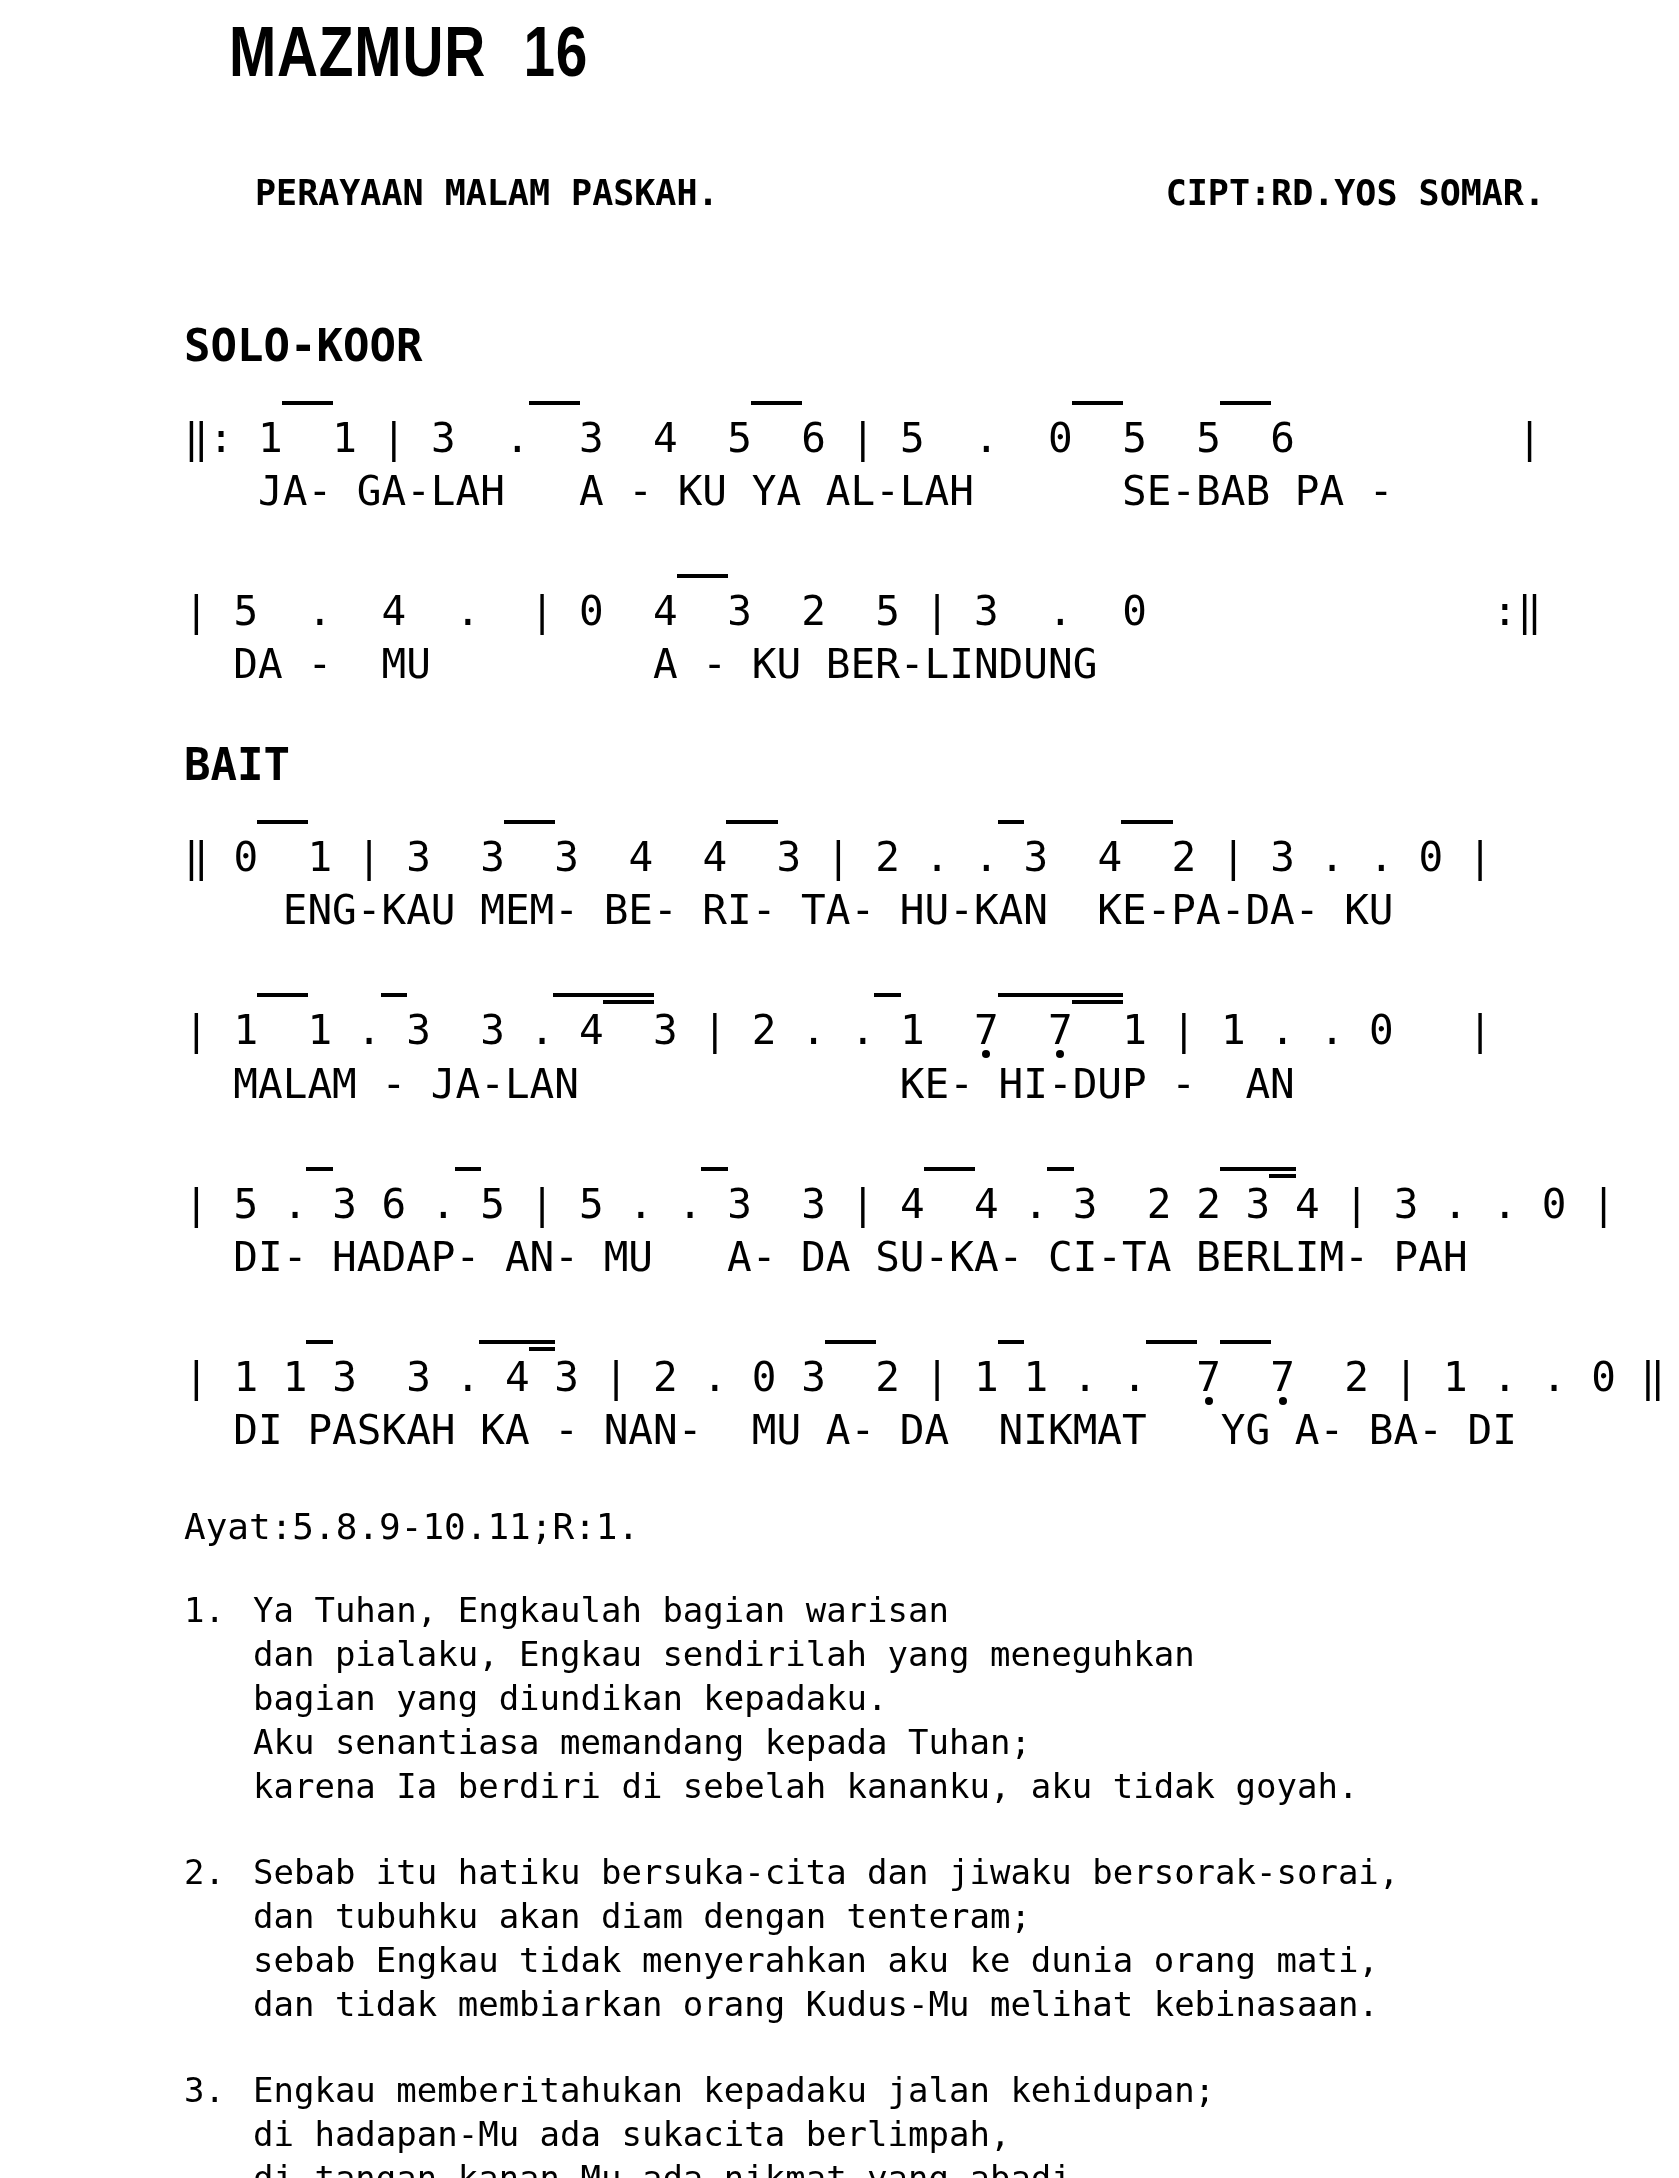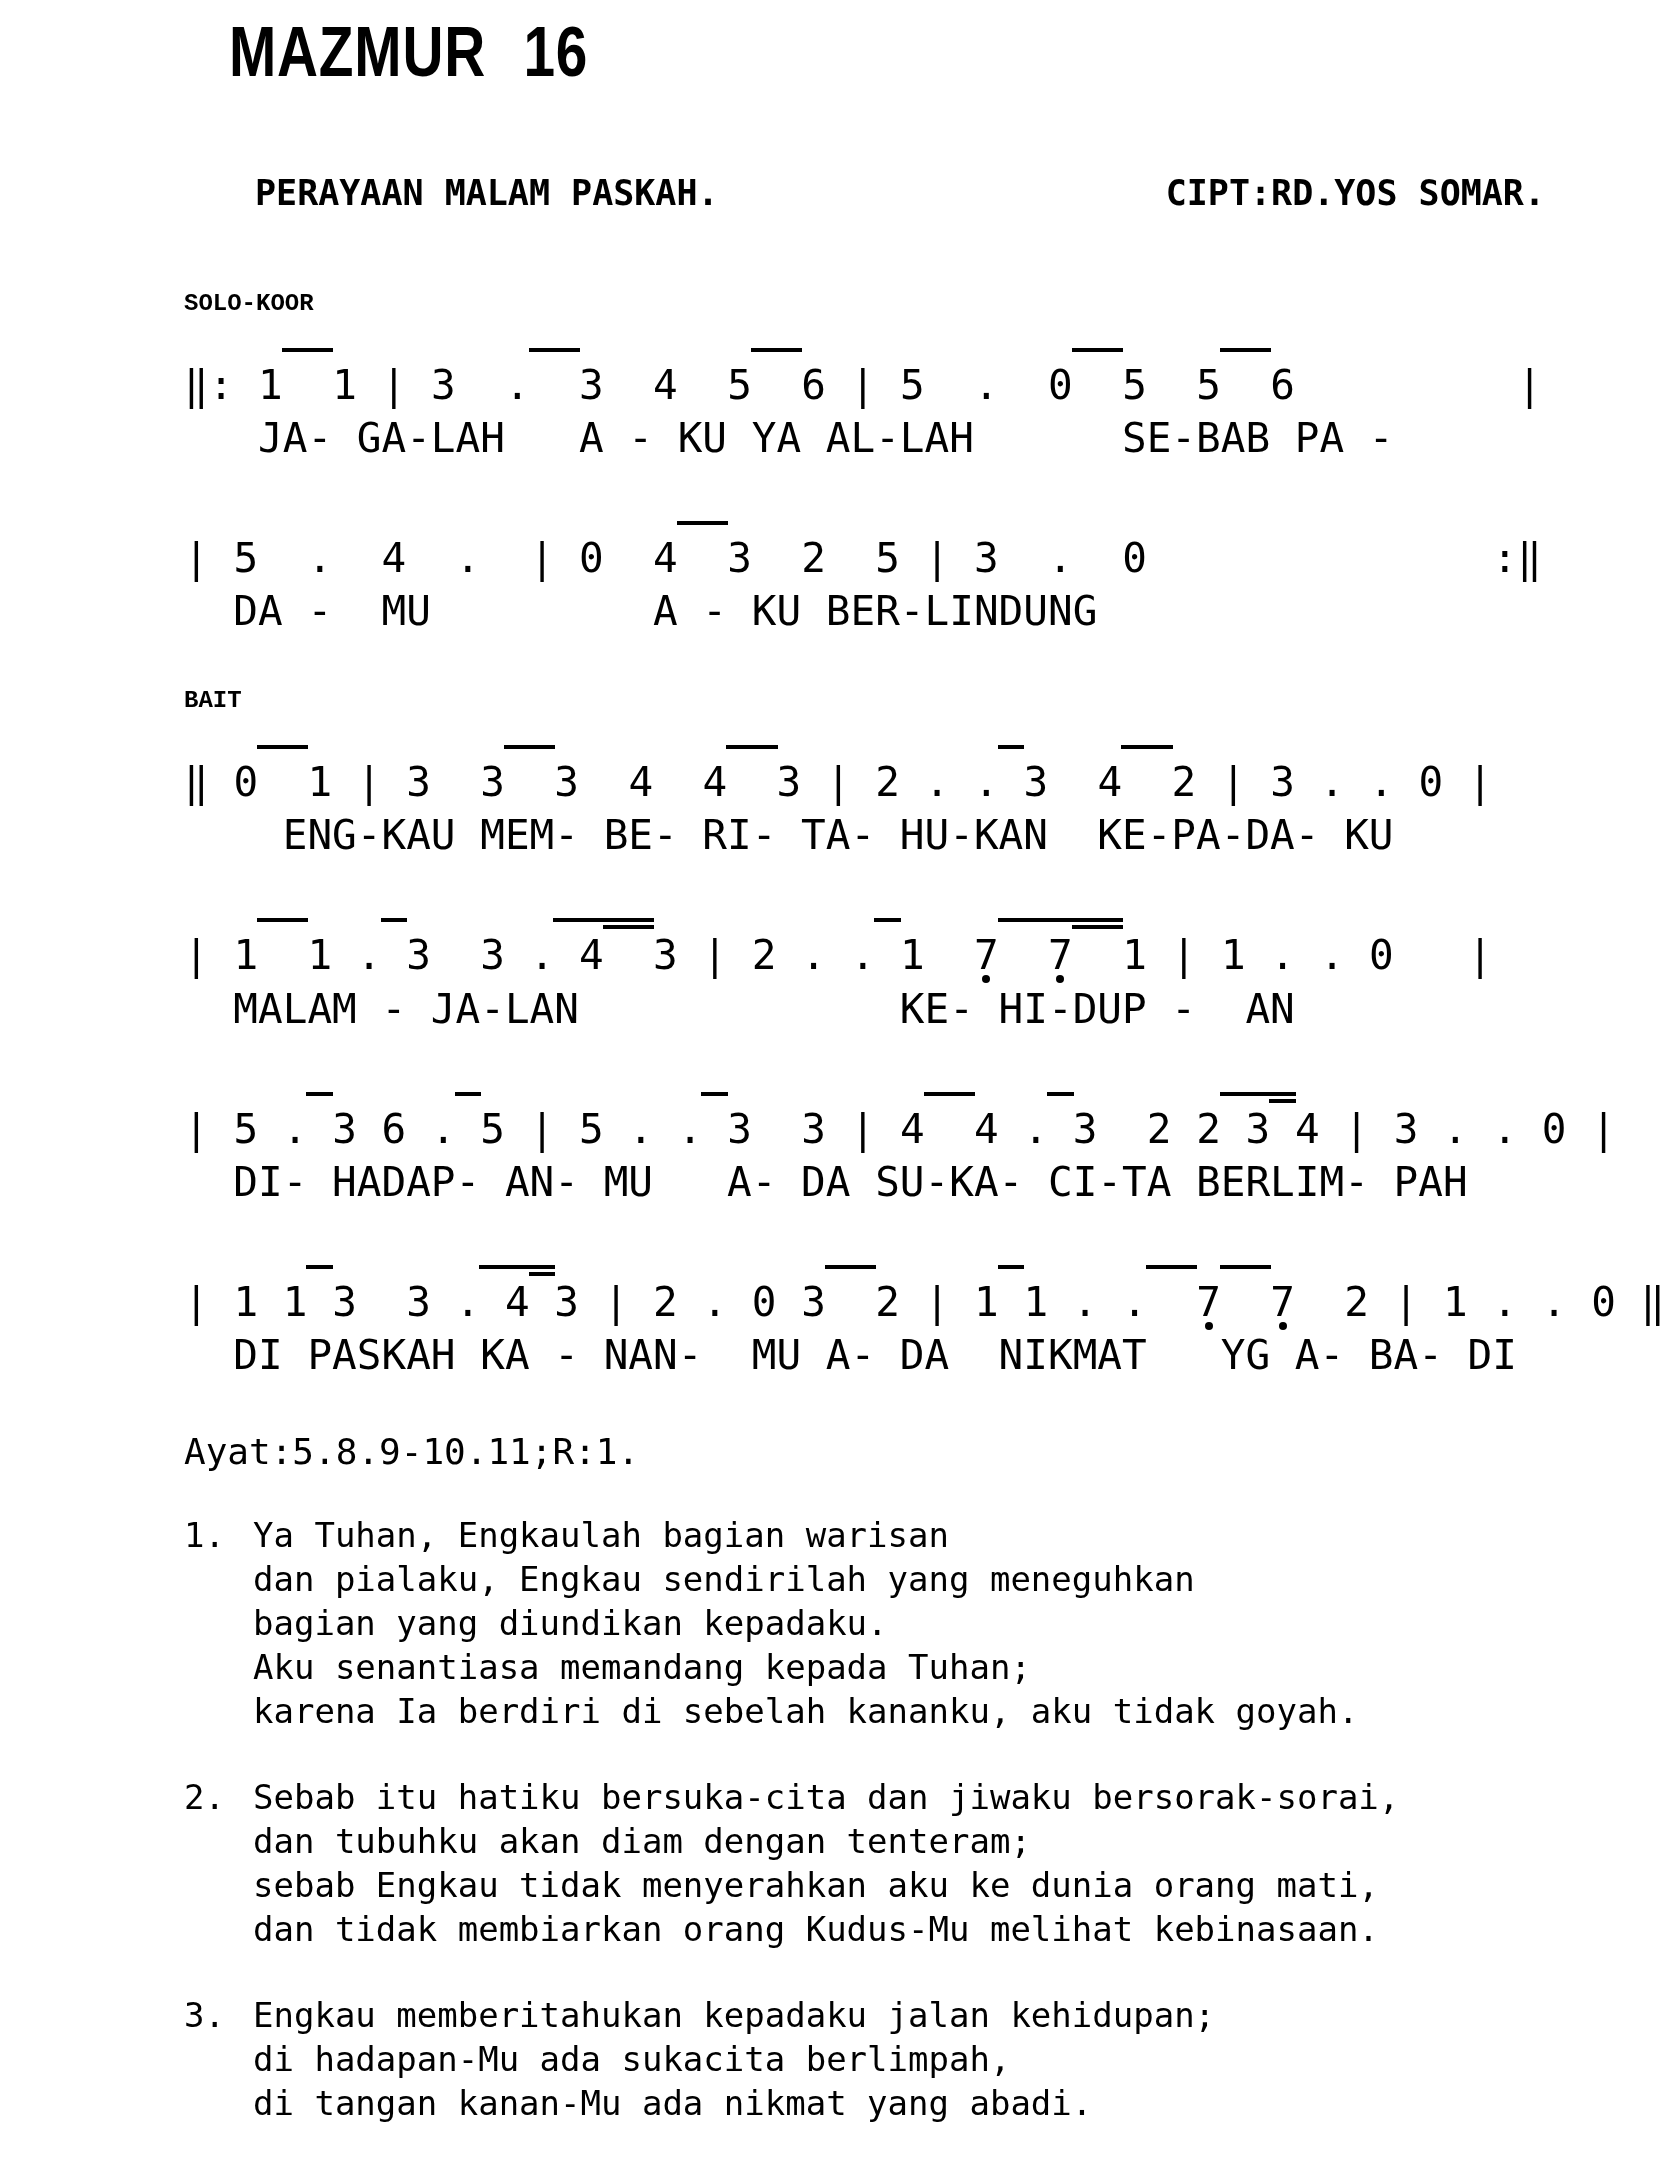--- a/index.html
+++ b/index.html
@@ -20,25 +20,25 @@
     letter-spacing:1px; word-spacing:26px;
     transform:scale(0.80,1.0); transform-origin:center;
     white-space:nowrap;
   }
 
   
   .header-row{
     display:flex; justify-content:space-between;
     padding-left:71px;
     font-weight:bold; font-size:35px; line-height:1.1;
-    margin-bottom:78px; white-space:pre;
+    margin-bottom:109px; white-space:pre;
   }
 
   
-  .slabel{ font-weight:bold; font-size:24px; line-height:1.1; margin:0 0 24px 0;font-family:Liberation Mono, monospace; }
+  .slabel{ font-weight:bold; font-size:44px; line-height:1.1; margin:0 0 24px 0; }
   .section-bait{ margin-top:16px; }
 
   
   .sys{ margin-bottom:51px; }
   .notes, .lyrics{
     font-family:"DejaVu Sans Mono","DejaVu Sans", monospace;
     font-size:41px; line-height:1.2; margin:0; white-space:pre;
   }
   .notes{ padding-top:20px; margin-bottom:4px; }
   .notes span{ position:relative; }

